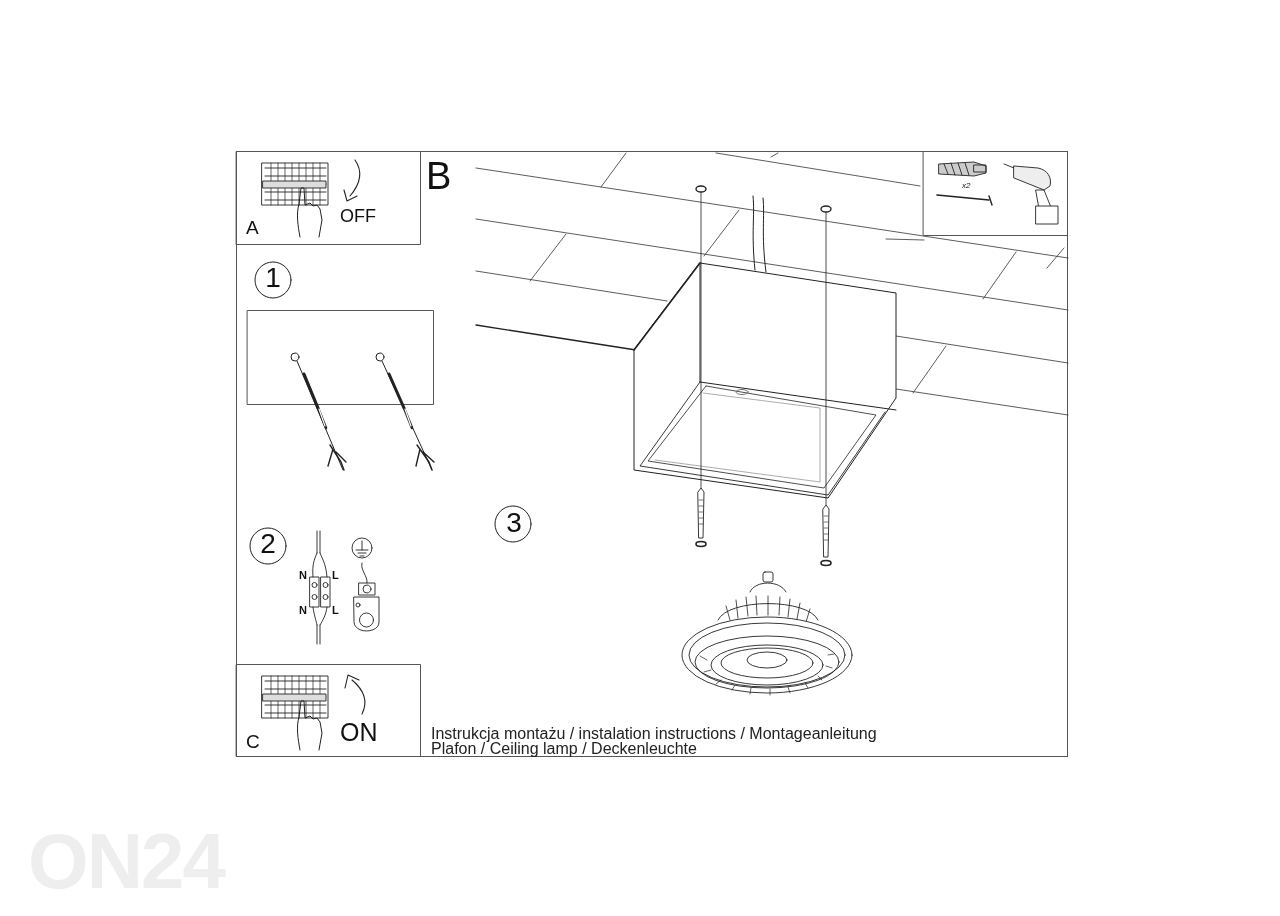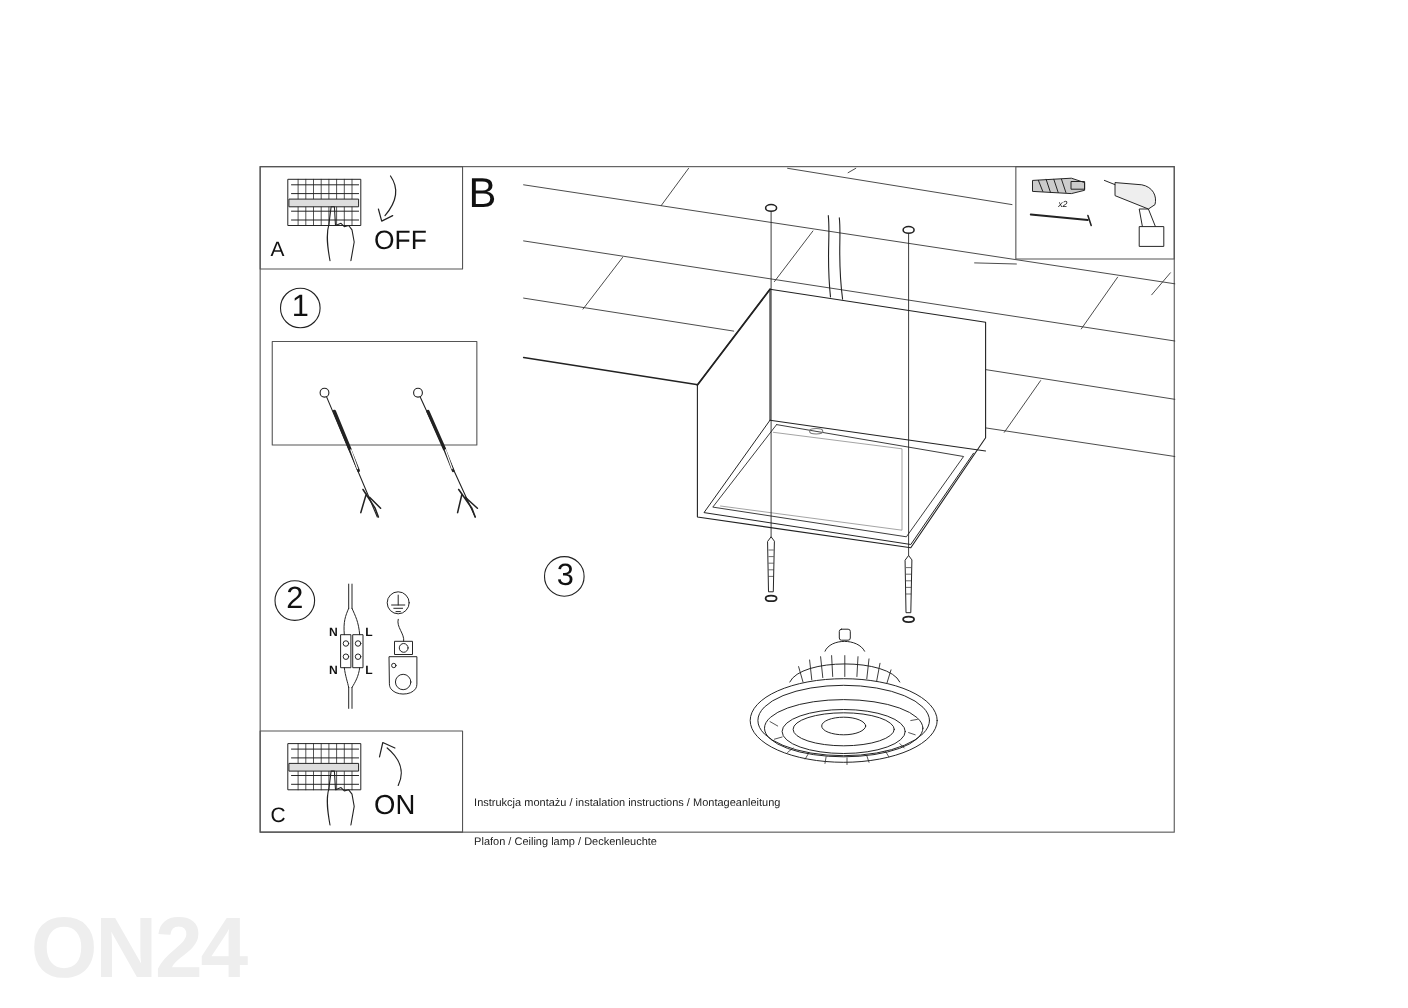--- a/index.html
+++ b/index.html
@@ -5,32 +5,32 @@
     html, body { margin: 0; padding: 0; background: #ffffff; }
     body { width: 1280px; height: 916px; position: relative; overflow: hidden;
            font-family: "Liberation Sans", sans-serif; color: #111; }
     .sheet { position: absolute; left: 236px; top: 151px; width: 832px; height: 606px;
              border: 1px solid #555; box-sizing: border-box; }
     svg.art { position: absolute; left: 0; top: 0; }
     .lbl { position: absolute; color: #111; line-height: 1; }
     .step-letter-A { left: 246px; top: 218px; font-size: 19px; }
     .step-letter-C { left: 246px; top: 732px; font-size: 19px; }
     .big-B { left: 426px; top: 157px; font-size: 38px; }
-    .off { left: 340px; top: 207px; font-size: 24px; }
+    .off { left: 340px; top: 207px; font-size: 18px; }
     .on { left: 340px; top: 720px; font-size: 25px; }
     .num { font-size: 28px; width: 36px; text-align: center; }
     .n1 { left: 255px; top: 264px; }
     .n2 { left: 250px; top: 530px; }
     .n3 { left: 496px; top: 509px; }
     .wire { font-size: 11px; font-weight: bold; }
     .wN1 { left: 299px; top: 570px; } .wL1 { left: 332px; top: 570px; }
     .wN2 { left: 299px; top: 605px; } .wL2 { left: 332px; top: 605px; }
     .x2 { left: 962px; top: 182px; font-size: 8px; font-style: italic; }
-    .caption { left: 431px; font-size: 10px; color: #222; }
-    .cap1 { top: 726px; } .cap2 { top: 741px; margin-top: 20px; }
+    .caption { left: 431px; font-size: 16px; color: #222; }
+    .cap1 { top: 726px; } .cap2 { top: 741px; }
     .watermark { position: absolute; left: 28px; top: 822px; font-size: 78px; font-weight: bold;
                  color: #eeeeee; letter-spacing: -2px; line-height: 1; }
   </style>
 </head>
 <body>
 
 <div class="watermark">ON24</div>
 
 <div class="sheet"></div>
 

